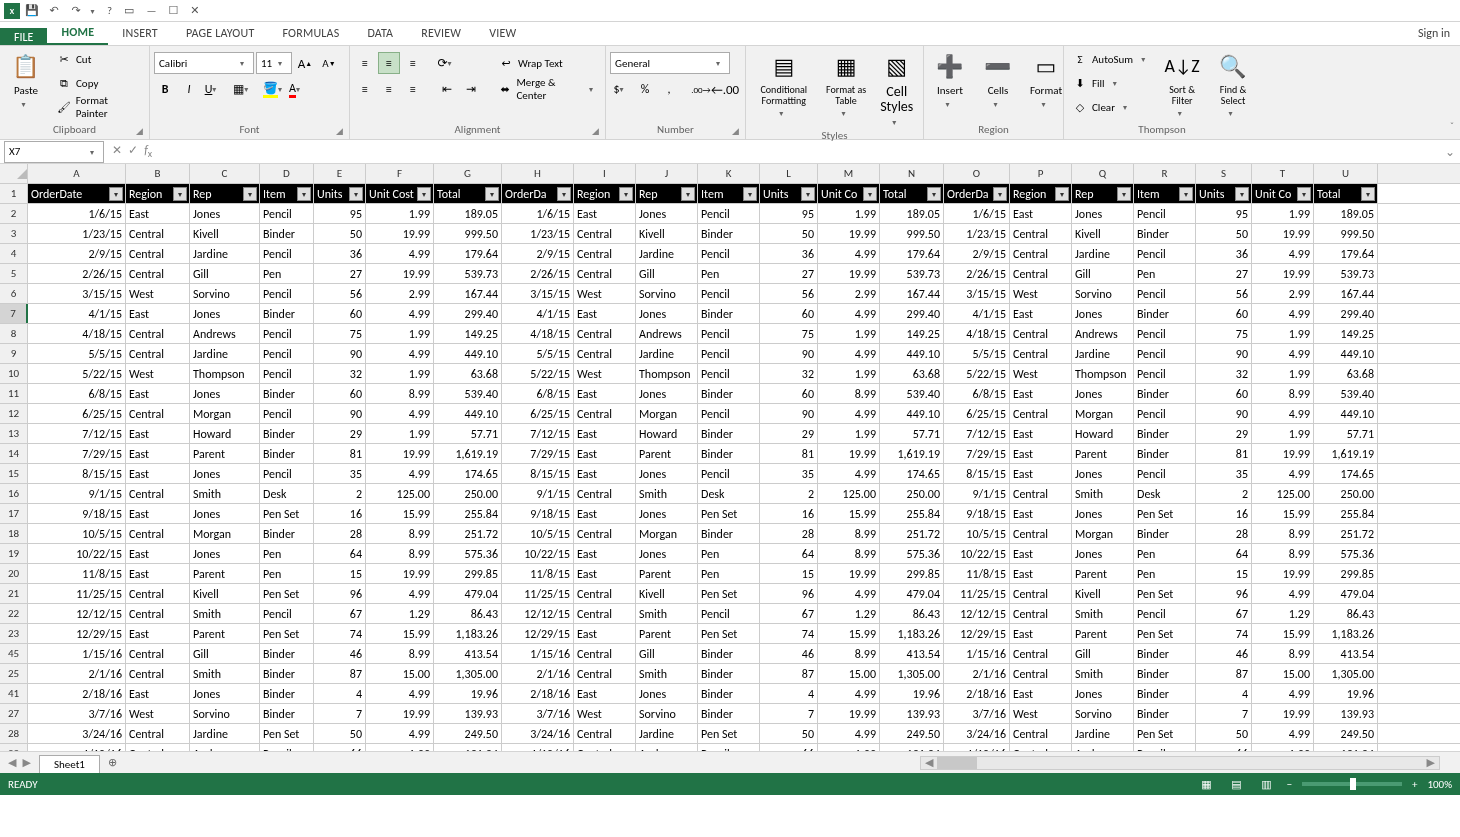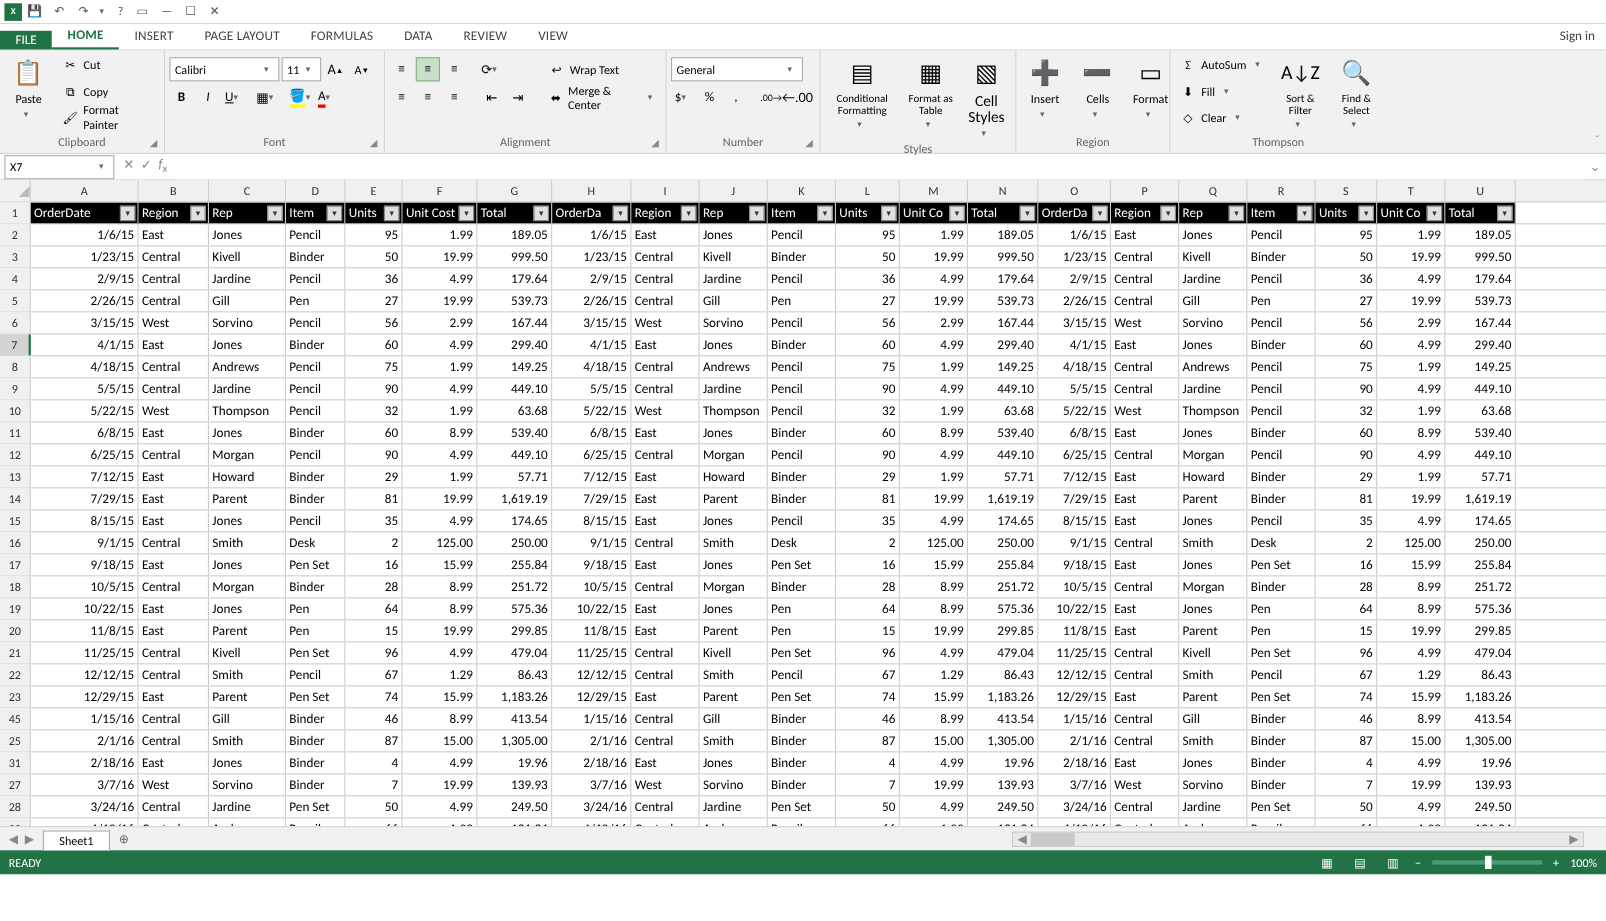--- a/index.html
+++ b/index.html
@@ -1000,21 +1000,21 @@
         <div class="cell r" style="width: 64px;">1,305.00</div>
         <div class="cell r" style="width: 66px;">2/1/16</div>
         <div class="cell" style="width: 62px;">Central</div>
         <div class="cell" style="width: 62px;">Smith</div>
         <div class="cell" style="width: 62px;">Binder</div>
         <div class="cell r" style="width: 56px;">87</div>
         <div class="cell r" style="width: 62px;">15.00</div>
         <div class="cell r" style="width: 64px;">1,305.00</div>
       </div>
       <div class="row">
-        <div class="rh">31</div>
+        <div class="rh">41</div>
         <div class="cell r" style="width: 98px;">2/18/16</div>
         <div class="cell" style="width: 64px;">East</div>
         <div class="cell" style="width: 70px;">Jones</div>
         <div class="cell" style="width: 54px;">Binder</div>
         <div class="cell r" style="width: 52px;">4</div>
         <div class="cell r" style="width: 68px;">4.99</div>
         <div class="cell r" style="width: 68px;">19.96</div>
         <div class="cell r" style="width: 72px;">2/18/16</div>
         <div class="cell" style="width: 62px;">East</div>
         <div class="cell" style="width: 62px;">Jones</div>

